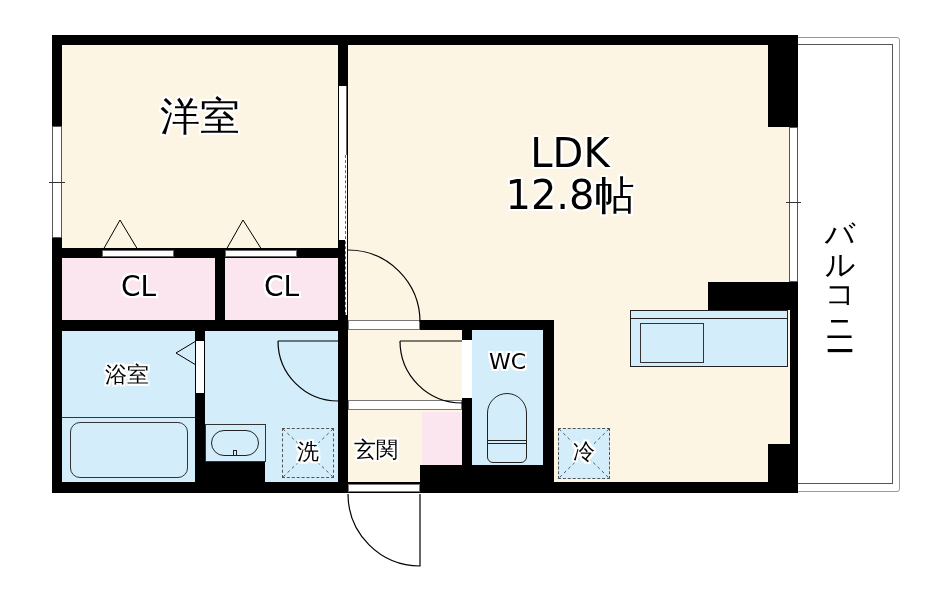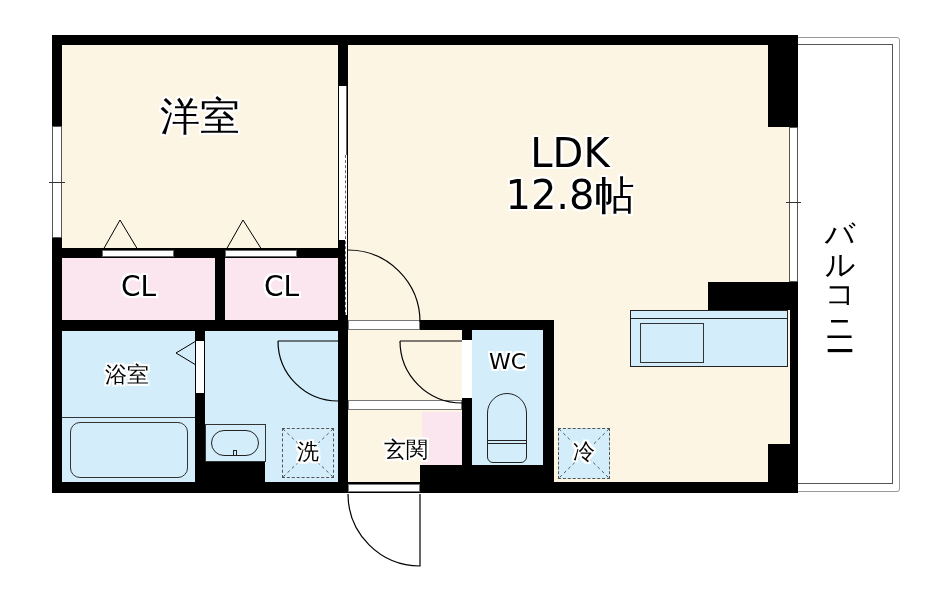--- a/index.html
+++ b/index.html
@@ -78,21 +78,21 @@
   <div class="abs beige" style="left:348px;top:330px;width:114px;height:70px;"></div>
   <div class="abs white" style="left:348px;top:320px;width:72px;height:10px;border:1px solid #777;"></div>
   <div class="abs white" style="left:348px;top:400px;width:114px;height:10px;border:1px solid #777;"></div>
   <div class="abs wall" style="left:338px;top:330px;width:10px;height:163px;"></div>
   <div class="abs wall" style="left:462px;top:330px;width:10px;height:163px;"></div>
   <div class="abs white" style="left:462px;top:340px;width:10px;height:58px;"></div>
 
   <div class="abs beige" style="left:348px;top:412px;width:74px;height:70px;"></div>
   <div class="abs pink" style="left:422px;top:412px;width:40px;height:53px;"></div>
   <div class="abs wall" style="left:420px;top:465px;width:52px;height:28px;"></div>
-  <div class="label sm" style="left:370px;top:438px;width:72px;">玄関</div>
+  <div class="label sm" style="left:340px;top:438px;width:72px;">玄関</div>
   <div class="abs white" style="left:348px;top:484px;width:72px;height:8px;border:1px solid #777;"></div>
 
   <div class="abs wall" style="left:462px;top:320px;width:92px;height:173px;"></div>
   <div class="abs blue" style="left:472px;top:330px;width:71px;height:135px;"></div>
   <div class="label sm" style="left:472px;top:350px;width:71px;">WC</div>
   <div class="abs" style="left:487px;top:393px;width:40px;height:70px;border:1.5px solid #222;border-radius:20px 20px 6px 6px;"></div>
   <div class="abs" style="left:487px;top:440px;width:40px;height:4px;border-top:1.5px solid #222;border-bottom:1px solid #222;"></div>
   <div class="abs white" style="left:462px;top:340px;width:10px;height:58px;"></div>
 
   <div class="abs wall" style="left:553px;top:482px;width:245px;height:11px;"></div>

